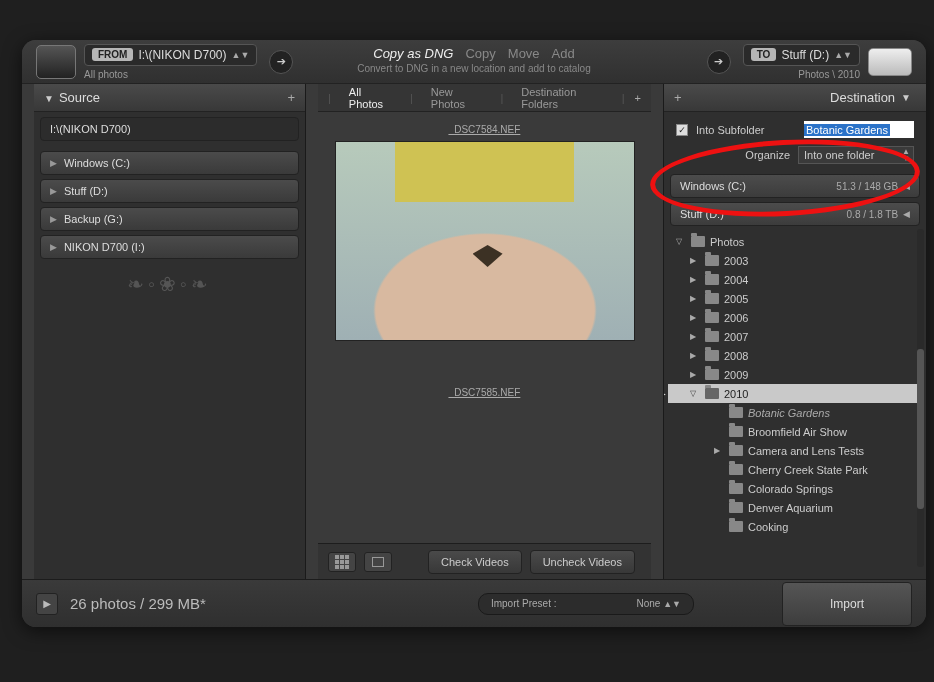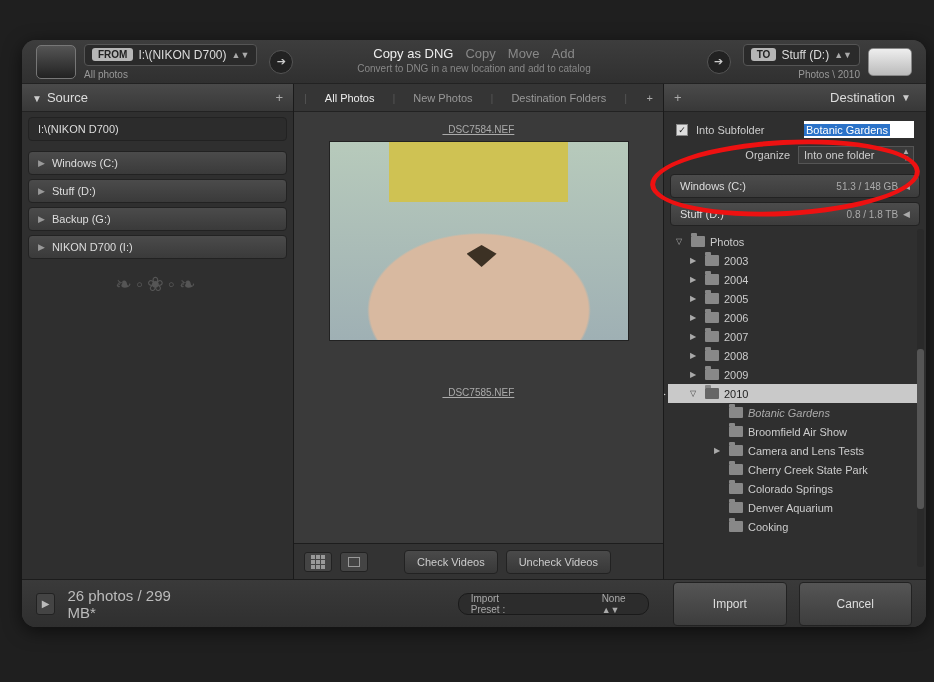--- a/index.html
+++ b/index.html
@@ -12,25 +12,25 @@
 .disk-icon { width:40px; height:34px; border:1px solid #777; border-radius:5px; background:linear-gradient(#555,#222); position:relative; }
 .disk-icon.small { width:44px; height:28px; border-radius:5px; background:linear-gradient(#eee,#bbb); border:1px solid #888; }
 .pill { background:#2a2a2a; border:1px solid #555; border-radius:4px; padding:2px 7px; display:inline-flex; align-items:center; gap:5px; color:#ddd; font-size:12px; height:22px; }
 .badge { background:#b6b6b6; color:#222; font-weight:bold; font-size:10px; padding:1px 6px; border-radius:3px; }
 .arrows { font-size:9px; color:#aaa; }
 .lbl-small { font-size:10px; color:#999; }
 .hd-from-col, .hd-to-col { display:flex; flex-direction:column; gap:3px; }
 .round-arrow { width:24px; height:24px; border-radius:50%; background:#222; border:1px solid #555; display:flex; align-items:center; justify-content:center; color:#ccc; font-size:11px; margin:0 4px; }
 .center-head { position:absolute; left:50%; transform:translateX(-50%); text-align:center; top:6px; }
 .center-head .title-row { display:flex; gap:12px; align-items:center; justify-content:center; font-size:13px; color:#888; }
-.center-head .title-row .active { color:#eee; font-weight:500; }
+.center-head .title-row .active { color:#eee; font-weight:500;font-style:italic; }
 .center-head .sub { font-size:10px; color:#888; margin-top:2px; }
 
 .body { flex:1; display:flex; min-height:0; }
-.panel { background:#2f2f2f; display:flex; flex-direction:column; }
+.panel { background:#2f2f2f; display:flex; flex-direction:column;margin-left:12px; }
 .panel.left { width:272px; border-right:1px solid #1a1a1a; }
 .panel.right { width:263px; border-left:1px solid #1a1a1a; }
 .panel.center { flex:1; }
 
 .panel-head { background:linear-gradient(#4a4a4a,#383838); border-bottom:1px solid #222; height:28px; display:flex; align-items:center; padding:0 10px; font-size:13px; color:#ddd; justify-content:space-between; }
 .panel-head .tri { font-size:10px; color:#ccc; margin-right:5px; }
 .plus { color:#aaa; }
 
 .subhead { background:#444; height:24px; display:flex; align-items:center; padding:0 10px; font-size:11px; color:#bbb; gap:8px; }
 .subhead .chk { width:10px; height:10px; border:1px solid #777; background:#333; }
@@ -353,17 +353,16 @@
 
   <div class="footer">
     <div class="play">▶</div>
     <div class="count">26 photos / 299 MB*</div>
     <div class="preset-pill">
       <span>Import Preset :</span>
       <span><span>None</span> <span class="arrows">▲▼</span></span>
     </div>
     <div class="spacer"></div>
     <div class="big-btn">Import</div>
-    <div class="big-btn">Cancel</div>
   </div>
 
   <div class="red-ring"></div>
 </div>
 
 </body></html>

